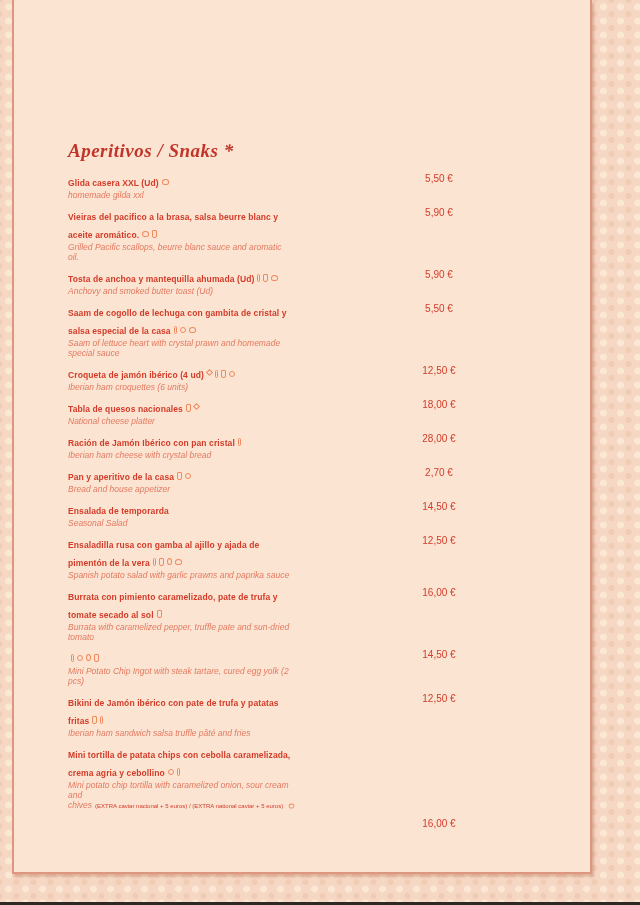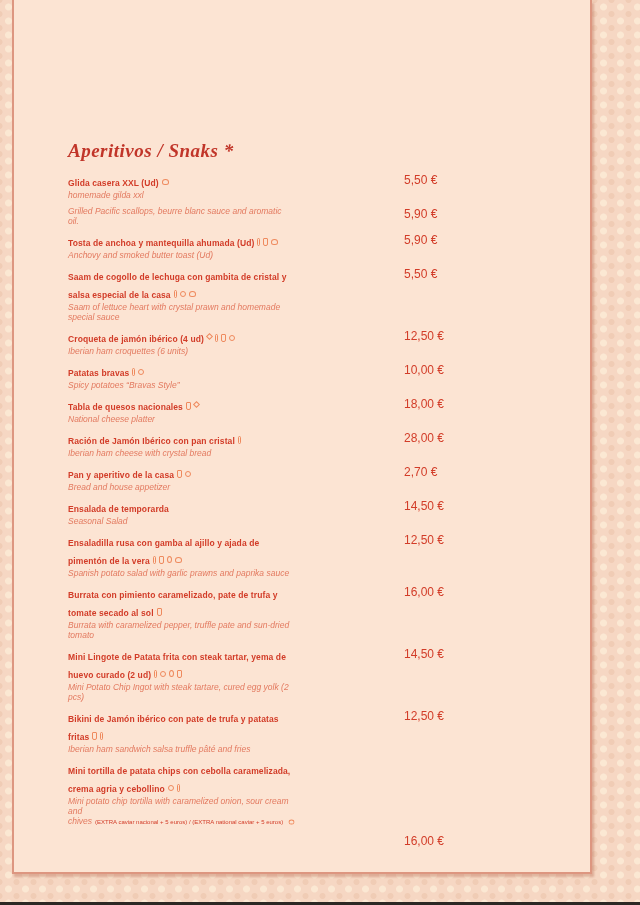--- a/index.html
+++ b/index.html
@@ -28,21 +28,21 @@
   .section + .section .section-title{margin-top:8px;}
   .menu-item{display:flex;justify-content:space-between;margin-bottom:6px;}
   .item-text{width:224px;}
   .item-name{
     font-weight:700;font-size:8.5px;line-height:10px;color:#d23c28;letter-spacing:.1px;
   }
   .item-description{
     font-style:italic;font-size:8.5px;line-height:10px;color:#e37a60;
   }
   .item-price{
-    width:70px;text-align:left;font-size:12px;color:#d23c28;
+    width:70px;text-align:center;font-size:10px;color:#d23c28;
     padding-top:1px;white-space:nowrap;flex-shrink:0;
   }
   .item-extra{
     font-style:normal;font-size:6px;color:#d23c28;white-space:nowrap;margin-left:3px;
   }
   .icon{display:inline-block;vertical-align:middle;margin-left:3px;box-sizing:border-box;}
   .i-fish{width:3px;height:8px;border:1px solid #ef8a5e;border-radius:2px;}
   .i-milk{width:5px;height:8px;border:1px solid #ef8a5e;border-radius:1px 1px 2px 2px;}
   .i-shell{width:7px;height:6px;border:1px solid #ef8a5e;border-radius:50% 50% 42% 42%;}
   .i-crustacean{width:6px;height:6px;border:1px solid #ef8a5e;border-radius:50%;}
@@ -67,20 +67,23 @@
       </div>
       <div class="item-description">
         <span>homemade gilda xxl</span>
       </div>
     </div>
     <div class="item-price">5,50 €</div>
   </div>
 
   <div class="menu-item">
     <div class="item-text">
+      <div>
+        <span class="item-name">Vieiras del pacifico a la brasa, salsa beurre blanc y aceite aromático.</span><span class="icons"><span class="icon i-shell"></span><span class="icon i-milk"></span></span>
+      </div>
       <div class="item-description">
         <span>Grilled Pacific scallops, beurre blanc sauce and aromatic oil.</span>
       </div>
     </div>
     <div class="item-price">5,90 €</div>
   </div>
 
   <div class="menu-item">
     <div class="item-text">
       <div>
@@ -110,31 +113,20 @@
       <div>
         <span class="item-name">Croqueta de jamón ibérico (4 ud)</span><span class="icons"><span class="icon i-gluten"></span><span class="icon i-fish"></span><span class="icon i-milk"></span><span class="icon i-crustacean"></span></span>
       </div>
       <div class="item-description">
         <span>Iberian ham croquettes (6 units)</span>
       </div>
     </div>
     <div class="item-price">12,50 €</div>
   </div>
 
-  <div class="menu-item">
-    <div class="item-text">
-      <div>
-        <span class="item-name">Patatas bravas</span><span class="icons"><span class="icon i-fish"></span><span class="icon i-crustacean"></span></span>
-      </div>
-      <div class="item-description">
-        <span>Spicy potatoes “Bravas Style”</span>
-      </div>
-    </div>
-    <div class="item-price">10,00 €</div>
-  </div>
 
   <div class="menu-item">
     <div class="item-text">
       <div>
         <span class="item-name">Tabla de quesos nacionales</span><span class="icons"><span class="icon i-milk"></span><span class="icon i-gluten"></span></span>
       </div>
       <div class="item-description">
         <span>National cheese platter</span>
       </div>
     </div>
@@ -201,21 +193,21 @@
       <div class="item-description">
         <span>Burrata with caramelized pepper, truffle pate and sun-dried tomato</span>
       </div>
     </div>
     <div class="item-price">16,00 €</div>
   </div>
 
   <div class="menu-item">
     <div class="item-text">
       <div>
-        <span class="item-name">Mini Lingote de Patata frita con steak tartar, yema de huevo curado  (2 ud)</span><span class="icons"><span class="icon i-fish"></span><span class="icon i-crustacean"></span><span class="icon i-egg"></span><span class="icon i-milk"></span></span>
+        <span class="icons"><span class="icon i-fish"></span><span class="icon i-crustacean"></span><span class="icon i-egg"></span><span class="icon i-milk"></span></span>
       </div>
       <div class="item-description">
         <span>Mini Potato Chip Ingot with steak tartare, cured egg yolk (2 pcs)</span>
       </div>
     </div>
     <div class="item-price">14,50 €</div>
   </div>
 
   <div class="menu-item">
     <div class="item-text">

